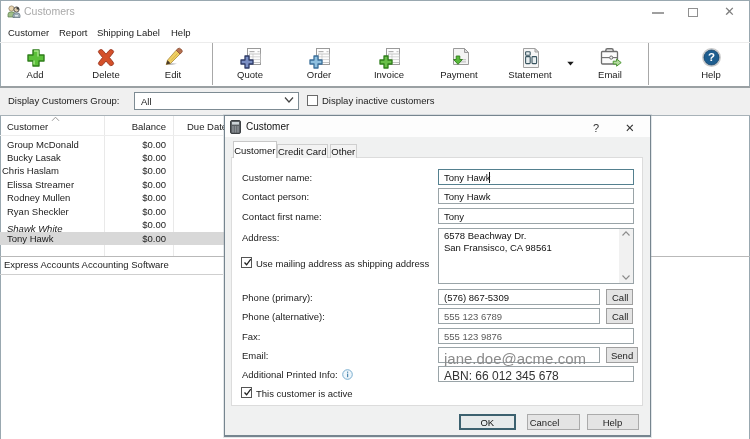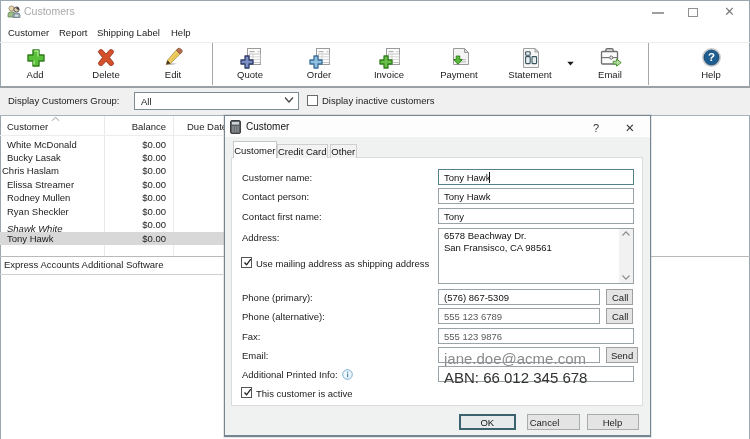--- a/index.html
+++ b/index.html
@@ -174,39 +174,39 @@
 <div class="abs lbl" style="left:187px;top:121px;">Due Date</div>
 <div class="abs" style="left:51px;top:116px;">
 <svg width="9" height="6" viewBox="0 0 9 6">
       <path d="M1 4.8 L4.5 1.2 L8 4.8" fill="none" stroke="#9a9a9a" stroke-width="1"></path>
     </svg>
 </div>
 <div class="abs" style="left:0;top:135px;width:223px;height:1px;background:#ededed;"></div>
 
 <div class="abs" style="left:0;top:231.5px;width:224px;height:13.5px;background:#d8d8d8;"></div>
 
-<div class="abs lbl" style="left:7px;top:138.5px;">White McDonald</div>
+<div class="abs lbl" style="left:7px;top:138.5px;">Group McDonald</div>
 <div class="abs lbl" style="left:0px;top:138.5px;width:166px;text-align:right;">$0.00</div>
 <div class="abs lbl" style="left:7px;top:152px;">Bucky Lasak</div>
 <div class="abs lbl" style="left:0px;top:152px;width:166px;text-align:right;">$0.00</div>
 <div class="abs lbl" style="left:2px;top:165.4px;">Chris Haslam</div>
 <div class="abs lbl" style="left:0px;top:165.4px;width:166px;text-align:right;">$0.00</div>
 <div class="abs lbl" style="left:7px;top:178.9px;">Elissa Streamer</div>
 <div class="abs lbl" style="left:0px;top:178.9px;width:166px;text-align:right;">$0.00</div>
 <div class="abs lbl" style="left:7px;top:192.3px;">Rodney Mullen</div>
 <div class="abs lbl" style="left:0px;top:192.3px;width:166px;text-align:right;">$0.00</div>
 <div class="abs lbl" style="left:7px;top:205.8px;">Ryan Sheckler</div>
 <div class="abs lbl" style="left:0px;top:205.8px;width:166px;text-align:right;">$0.00</div>
 <div class="abs lbl" style="left:7px;top:223px;font-style:italic;">Shawk White</div>
 <div class="abs lbl" style="left:0px;top:219.2px;width:166px;text-align:right;">$0.00</div>
 <div class="abs lbl" style="left:7px;top:232.7px;">Tony Hawk</div>
 <div class="abs lbl" style="left:0px;top:232.7px;width:166px;text-align:right;">$0.00</div>
 
 <div class="abs" style="left:0;top:256px;width:750px;height:1px;background:#b9b9b9;"></div>
-<div class="abs" style="left:4px;top:259px;font-size:9.5px;color:#1b1b1b;">Express Accounts Additional Software</div>
+<div class="abs" style="left:4px;top:259px;font-size:9.5px;color:#1b1b1b;">Express Accounts Accounting Software</div>
 <div class="abs" style="left:0;top:274px;width:223px;height:1px;background:#cfcfcf;"></div>
 
 <div class="abs" style="left:224px;top:115px;width:427px;height:322px;background:#f0f1f1;border:1px solid #76858f;border-bottom:2px solid #76858f;box-shadow:0 0 0 1px rgba(150,165,175,0.28);"></div>
 
 <div class="abs" style="left:225px;top:116px;width:425px;height:21px;background:#fdfdfd;"></div>
 <div class="abs" style="left:230px;top:120px;">
 <svg width="11" height="14" viewBox="0 0 11 14">
   <rect x="0.5" y="0.5" width="10" height="13" rx="1.5" fill="#5a5f63" stroke="#3c4043"></rect>
   <rect x="2" y="2" width="7" height="2.6" fill="#cdd4d8"></rect>
   <rect x="2.2" y="6" width="1.6" height="6.5" fill="#8a9094"></rect>
@@ -283,21 +283,21 @@
 <div class="abs" style="left:444px;top:311px;font-size:9.5px;color:#5a5a5a;">555 123 6789</div>
 <div class="abs" style="left:606px;top:308px;width:27px;height:16px;background:#e4e4e4;border:1px solid #9f9f9f;"></div>
 <div class="abs" style="left:612px;top:311px;font-size:9.5px;color:#222;">Call</div>
 <div class="abs" style="left:438px;top:327.5px;width:196px;height:16px;background:#fff;border:1px solid #9aa4a8;"></div>
 <div class="abs" style="left:444px;top:330.5px;font-size:9.5px;color:#5a5a5a;">555 123 9876</div>
 <div class="abs" style="left:438px;top:347px;width:162px;height:16px;background:#fff;border:1px solid #9aa4a8;"></div>
 <div class="abs" style="left:444px;top:350px;font-size:15px;color:#8a8a8a;">jane.doe@acme.com</div>
 <div class="abs" style="left:606px;top:347px;width:32px;height:16px;background:#e4e4e4;border:1px solid #9f9f9f;"></div>
 <div class="abs" style="left:611px;top:350px;font-size:9.5px;color:#222;">Send</div>
 <div class="abs" style="left:438px;top:366px;width:196px;height:16px;background:#fff;border:1px solid #9aa4a8;"></div>
-<div class="abs" style="left:444px;top:369px;font-size:15px;color:#333;text-align:right;">ABN: 66 012 345 678</div>
+<div class="abs" style="left:444px;top:369px;font-size:12px;color:#333;text-align:right;">ABN: 66 012 345 678</div>
 
 <div class="abs" style="left:241px;top:387px;width:11px;height:11px;background:#fff;border:1px solid #555;"></div>
 <div class="abs" style="left:242.5px;top:387.5px;">
     <svg width="9" height="9" viewBox="0 0 9 9">
       <path d="M1.5 4.5 L3.6 6.8 L7.8 1.2" fill="none" stroke="#222" stroke-width="1.3"></path>
     </svg>
   </div>
 <div class="abs lbl" style="left:256px;top:388px;">This customer is active</div>
 
 <div class="abs" style="left:458.5px;top:413.5px;width:57.5px;height:16.5px;background:#e6eaeb;border:2px solid #3c616f;"></div>

